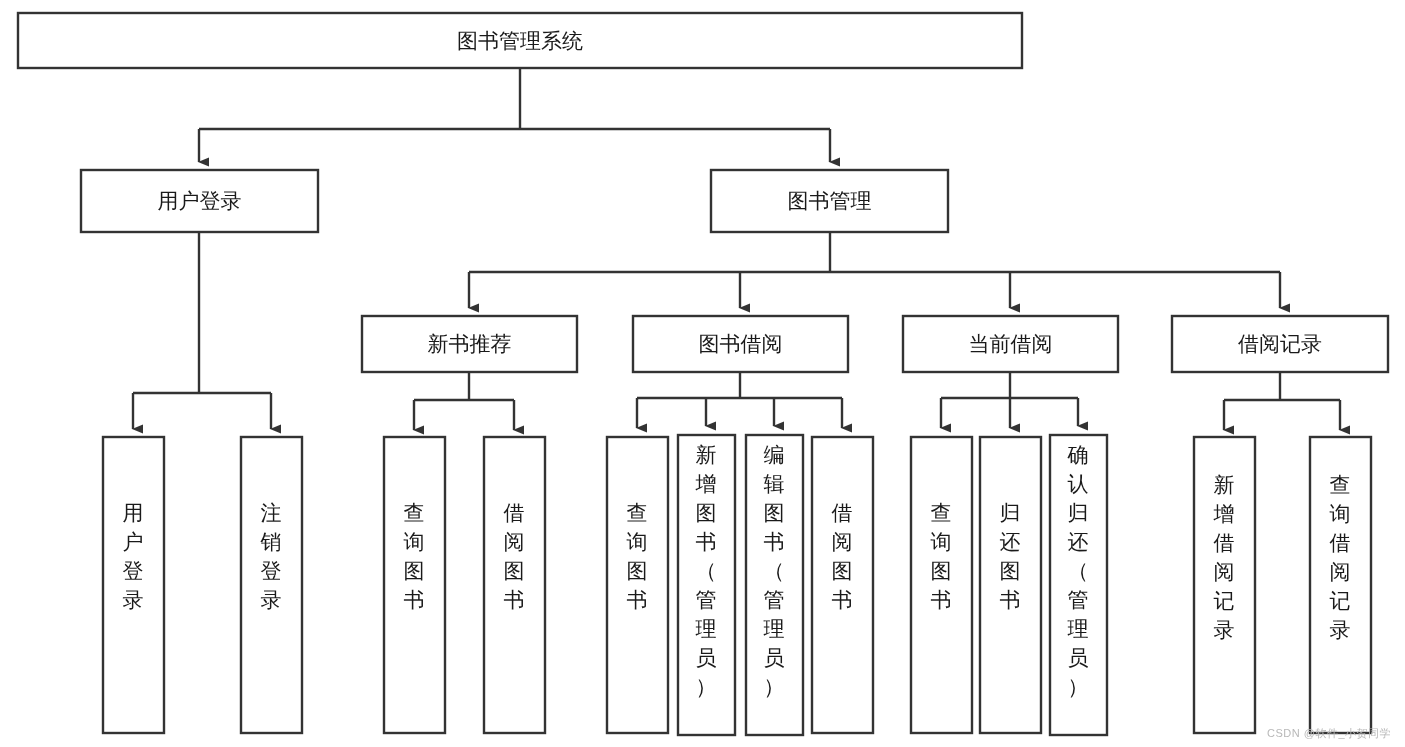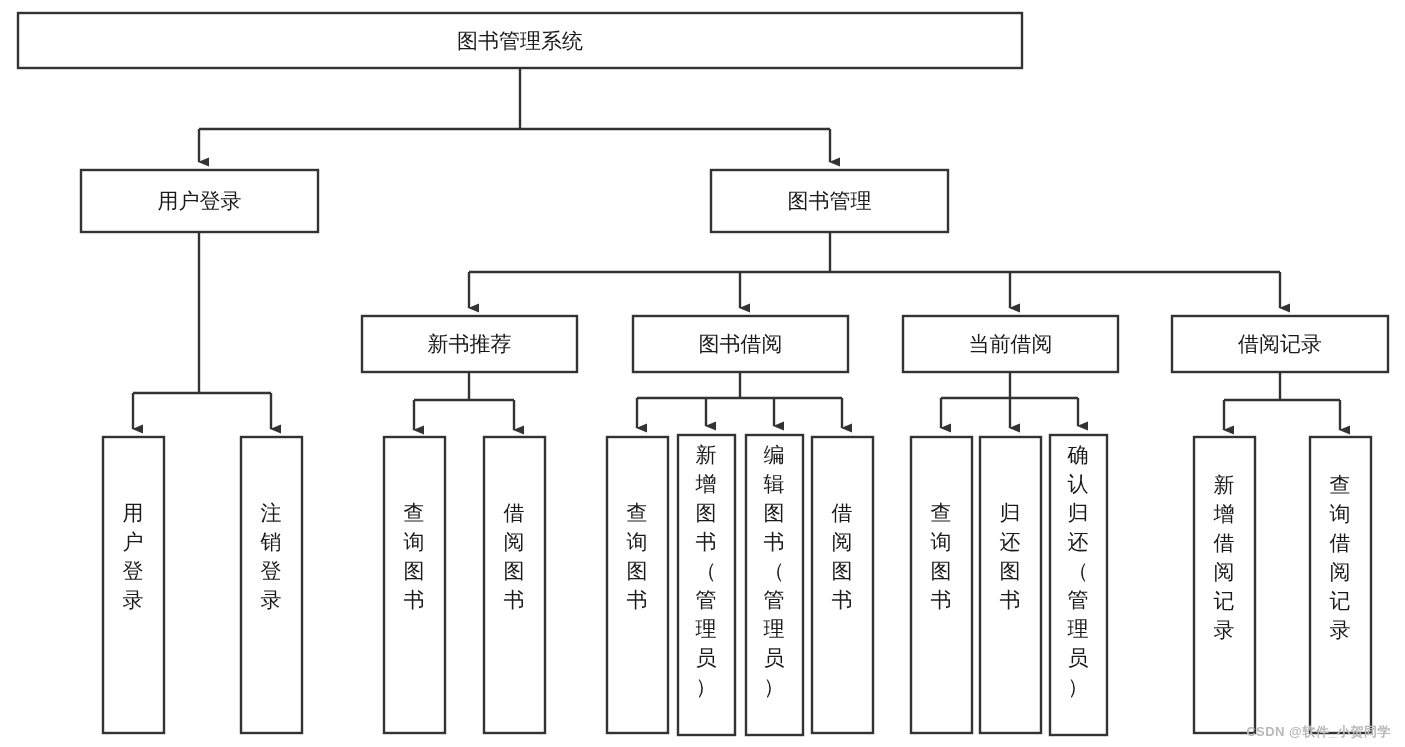--- a/index.html
+++ b/index.html
@@ -42,26 +42,25 @@
     font-family: "Liberation Sans", "DejaVu Sans", sans-serif;
     font-size: 21px;
     fill: #1a1a1a;
     text-anchor: middle;
   }
   .watermark {
     position: absolute;
     right: 14px;
     bottom: 6px;
     font-family: "Liberation Sans", "DejaVu Sans", sans-serif;
-    font-size: 13px;
+    font-size: 11px;
     color: #b8b8b8;
     letter-spacing: 0.5px;
     white-space: nowrap;
     pointer-events: none;
-    font-weight: bold;
   }
 </style>
 </head>
 <body>
 
 <svg id="diagram" viewBox="0 0 1405 747" xmlns="http://www.w3.org/2000/svg">
 
   <defs>
     <marker id="arrowhead" markerWidth="10" markerHeight="12" refX="4.6" refY="10" orient="auto" markerUnits="userSpaceOnUse">
       <path d="M0,0 L9.2,0 L4.6,11 Z" fill="#333333"></path>

